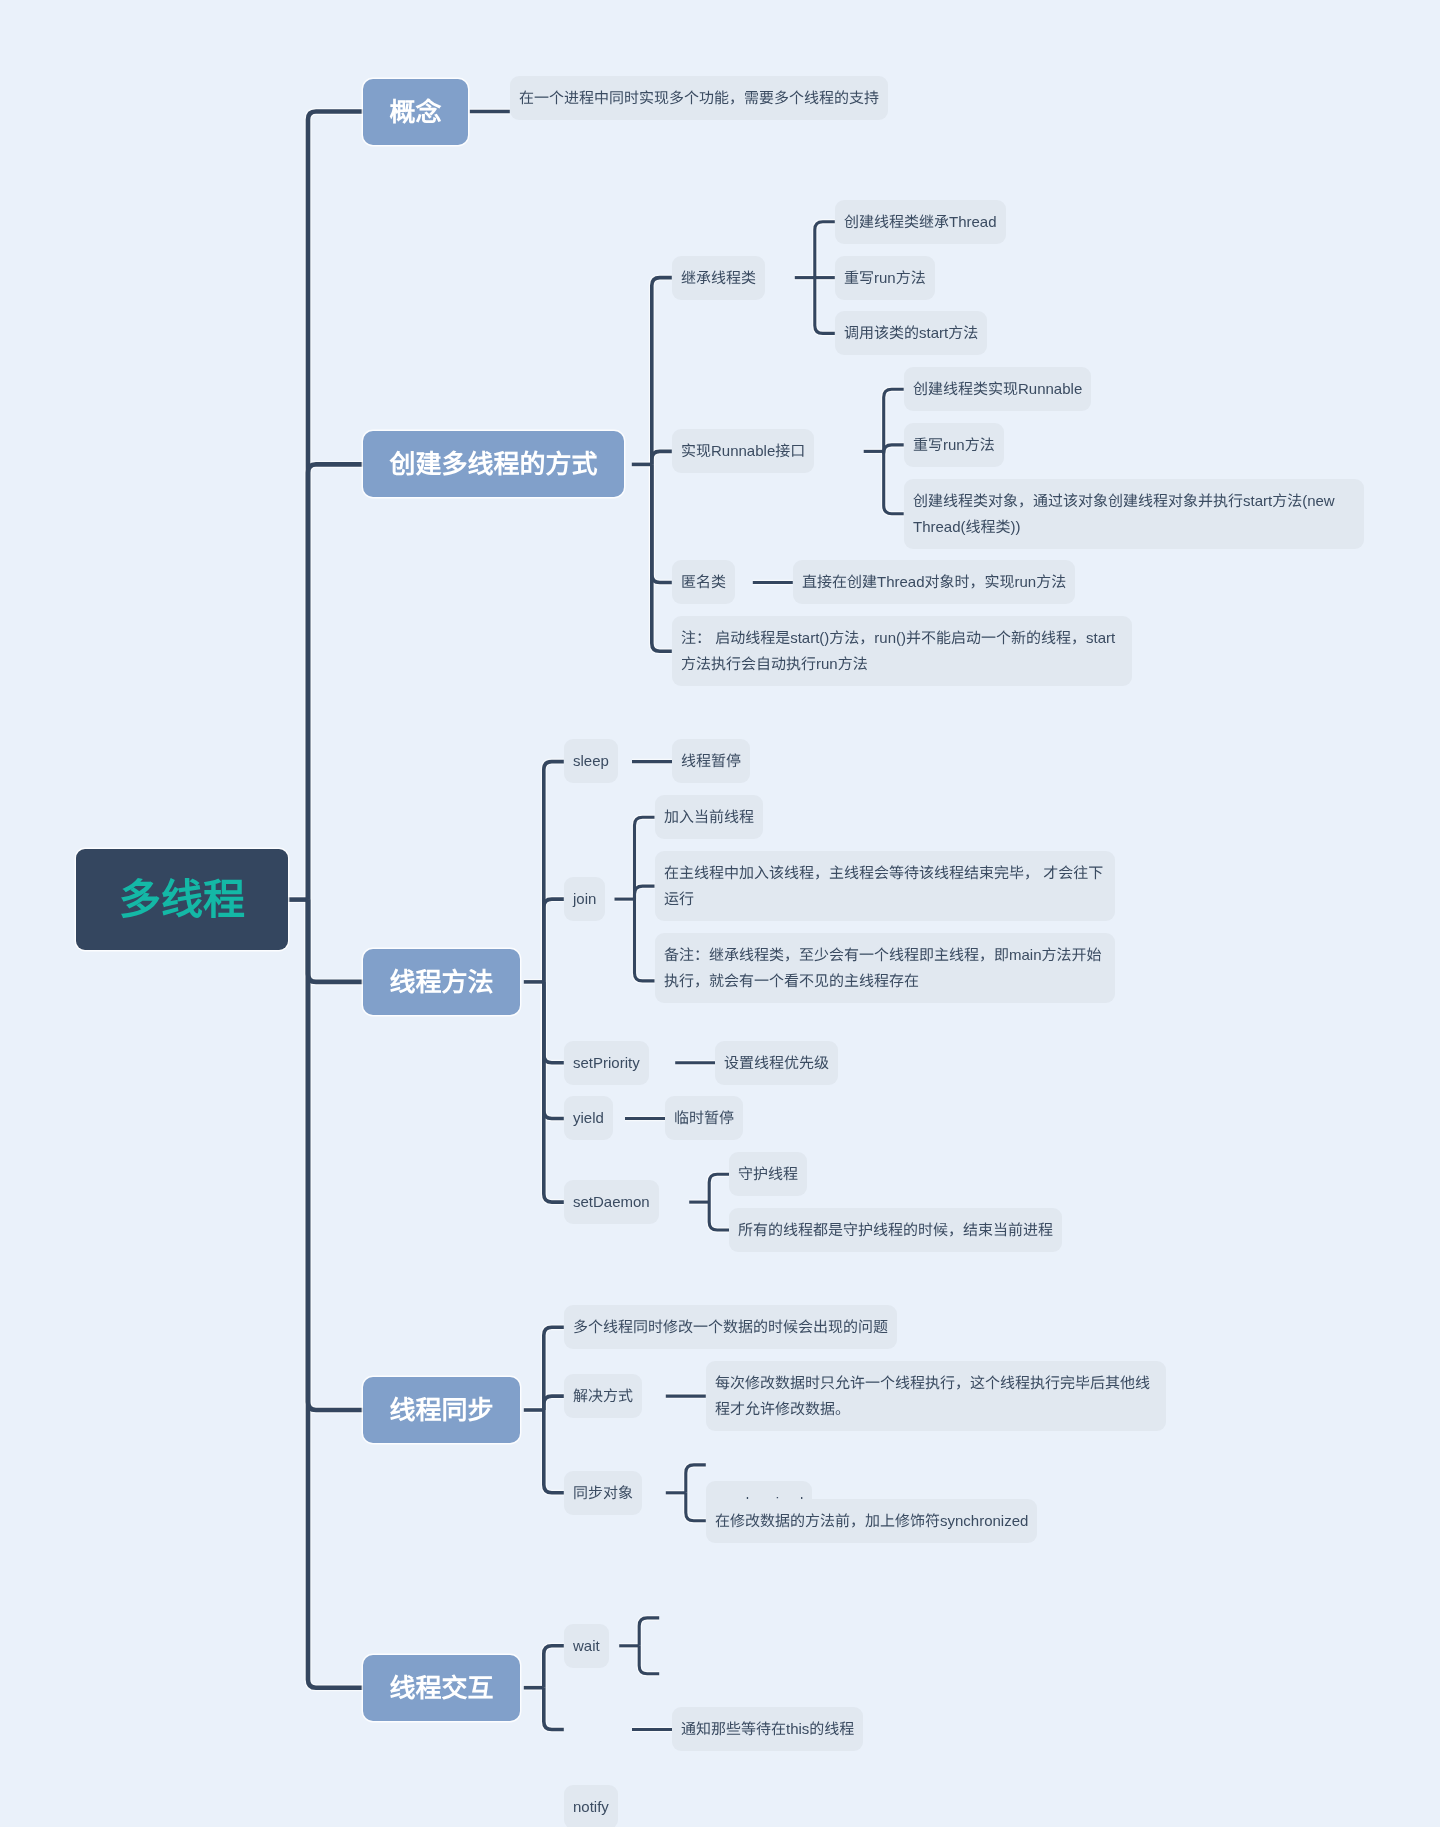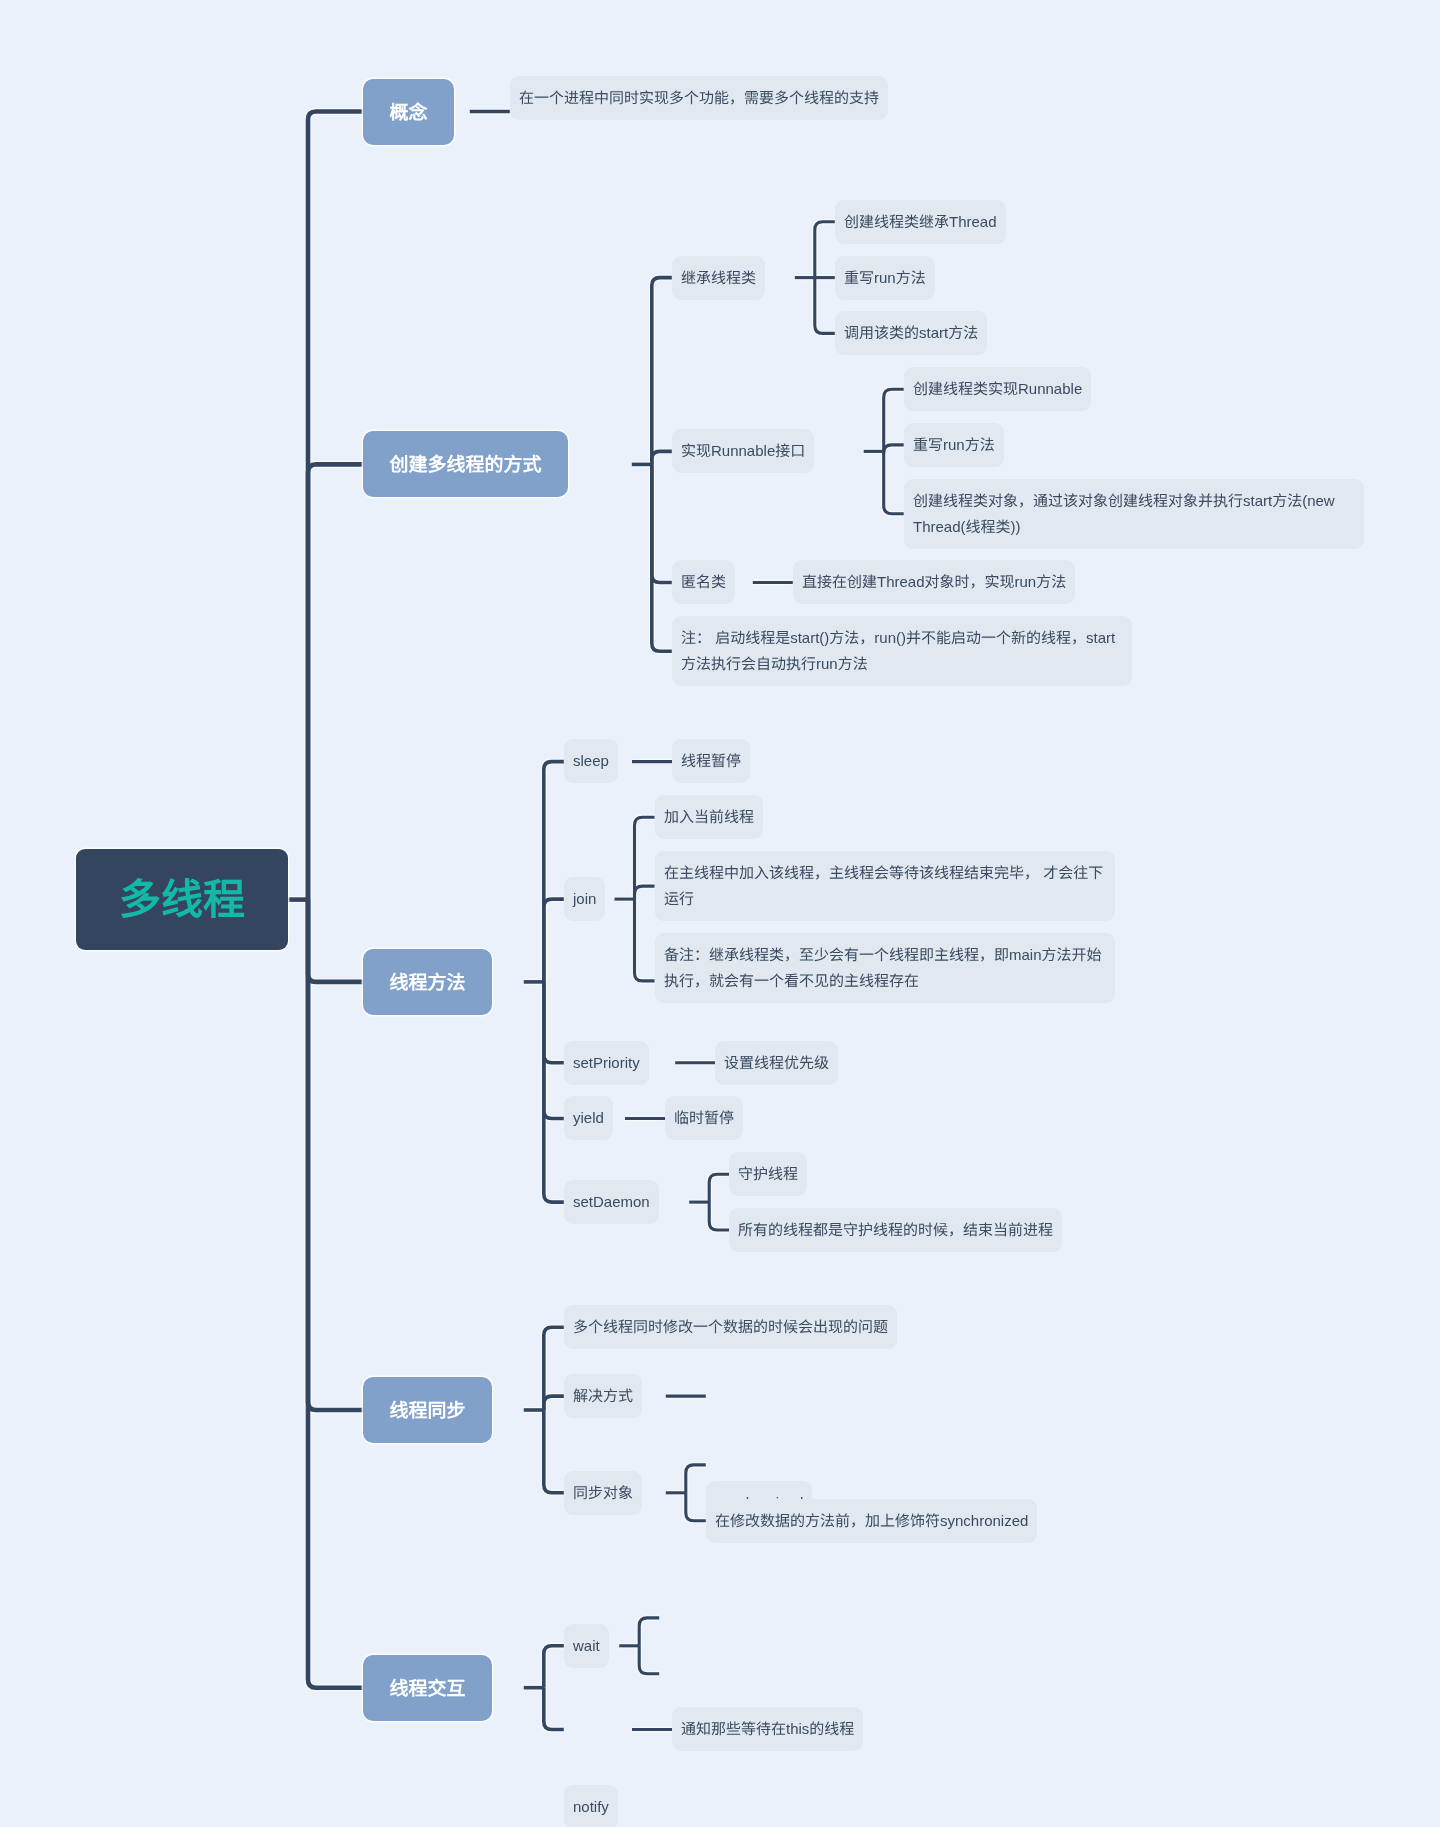--- a/index.html
+++ b/index.html
@@ -9,21 +9,21 @@
   #canvas{position:relative;width:1440px;height:1827px;}
   #links{position:absolute;left:0;top:0;width:1440px;height:1827px;pointer-events:none;}
   .node{position:absolute;left:0;top:0;box-sizing:border-box;
         display:flex;align-items:center;will-change:transform;}
   .node .txt{display:block;}
   
   .n0{background:#34465f;color:#14b8a6;font-weight:700;font-size:42px;line-height:49px;
       border-radius:9px;padding:26px 43px;white-space:nowrap;
       box-shadow:0 0 0 1.4px rgba(255,255,255,.85);}
   
-  .n1{background:#81a0ca;color:#fff;font-weight:700;font-size:19px;line-height:33px;
+  .n1{background:#81a0ca;color:#fff;font-weight:700;font-size:26px;line-height:33px;
       border-radius:10px;padding:16.5px 26.4px;white-space:nowrap;
       box-shadow:0 0 0 1.4px rgba(255,255,255,.85);}
   
   .n2{background:#e1e8f0;color:#3a4b61;font-size:15px;line-height:26px;
       border-radius:9px;padding:9.15px 9px;max-width:460px;}
   .n2 .txt{max-width:442px;}
 </style>
 </head>
 <body>
 
@@ -227,20 +227,23 @@
     </div>
   <div class="node n1" style="left: 363px; top: 1377px;">
       <span class="txt">线程同步</span>
     </div>
   <div class="node n2" style="left: 563.8px; top: 1305.2px;">
       <span class="txt">多个线程同时修改一个数据的时候会出现的问题</span>
     </div>
   <div class="node n2" style="left: 563.8px; top: 1374px;">
       <span class="txt">解决方式</span>
     </div>
+  <div class="node n2" style="left: 705.8px; top: 1361px;">
+      <span class="txt">每次修改数据时只允许一个线程执行，这个线程执行完毕后其他线程才允许修改数据。</span>
+    </div>
   <div class="node n2" style="left: 563.8px; top: 1470.6px;">
       <span class="txt">同步对象</span>
     </div>
   <div class="node n2" style="left: 705.8px; top: 1481px; justify-content: flex-end;">
       <span class="txt">synchronized</span>
     </div>
   <div class="node n2" style="left: 705.8px; top: 1498.5px;">
       <span class="txt">在修改数据的方法前，加上修饰符synchronized</span>
     </div>
   <div class="node n1" style="left: 363px; top: 1654.7px;">

